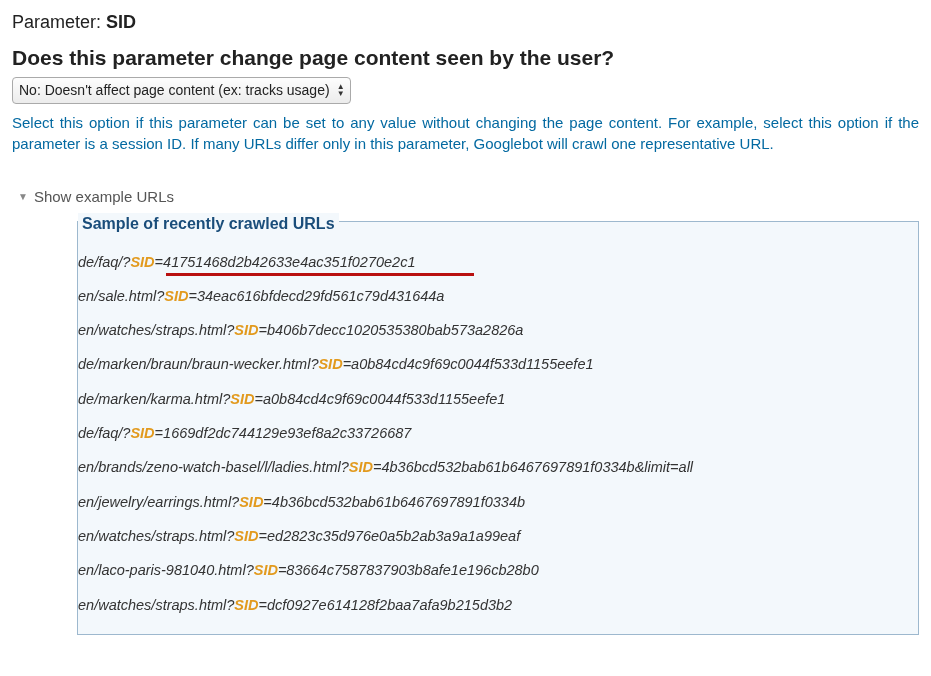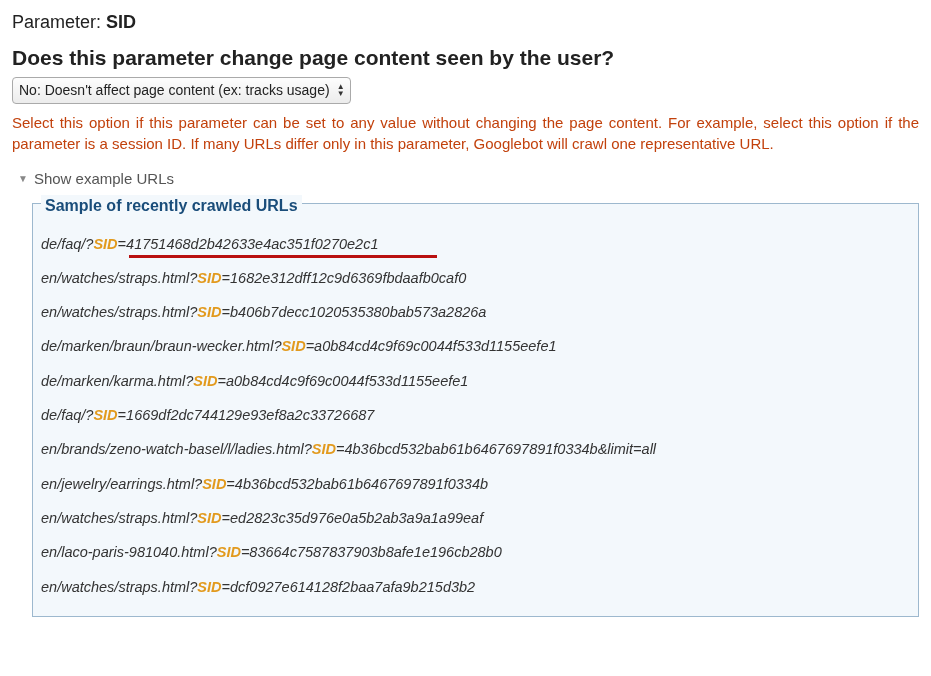--- a/index.html
+++ b/index.html
@@ -39,43 +39,43 @@
     right: 5px;
     top: 50%;
     transform: translateY(-50%);
     font-size: 8px;
     line-height: 7px;
     color: #333;
     display: flex;
     flex-direction: column;
   }
   .description {
-    color: #c2410c;
+    color: #0369a1;
     text-align: justify;
-    margin-bottom: 14px;
+    margin-bottom: 32px;
   }
   .toggle-row {
     color: #555;
     font-size: 15px;
     margin-left: 6px;
     margin-bottom: 14px;
     cursor: pointer;
     display: flex;
     align-items: center;
     gap: 6px;
   }
   .triangle-down {
     color: #888;
     font-size: 10px;
   }
   .sample-box {
-    margin-left: 20px;
+    margin-left: 65px;
     border: 1px solid #9db8ce;
     background: #f3f8fc;
-    padding: 6px 14px 12px 8px;
+    padding: 6px 14px 12px 0;
     position: relative;
   }
   .sample-legend {
     position: relative;
     top: -15px;
     background: #f3f8fc;
     display: inline-block;
     padding: 0 4px;
     color: #1a4d7a;
     font-weight: bold;
@@ -128,21 +128,21 @@
 
 <div class="toggle-row">
   <span class="triangle-down">▼</span>
   <span>Show example URLs</span>
 </div>
 
 <div class="sample-box">
   <span class="sample-legend">Sample of recently crawled URLs</span>
   <div class="url-list" id="url-list">
       <div class="url-item"><span>de/faq/?</span><span class="sid-key">SID</span><span>=41751468d2b42633e4ac351f0270e2c1</span><div class="underline-red"></div></div>
-      <div class="url-item"><span>en/watches/straps.html?</span><span class="sid-key">SID</span><span>=1682e312dff12c9d6369fbdaafb0caf0</span></div>
+      <div class="url-item"><span>en/sale.html?</span><span class="sid-key">SID</span><span>=34eac616bfdecd29fd561c79d431644a</span></div>
       <div class="url-item"><span>en/watches/straps.html?</span><span class="sid-key">SID</span><span>=b406b7decc1020535380bab573a2826a</span></div>
       <div class="url-item"><span>de/marken/braun/braun-wecker.html?</span><span class="sid-key">SID</span><span>=a0b84cd4c9f69c0044f533d1155eefe1</span></div>
       <div class="url-item"><span>de/marken/karma.html?</span><span class="sid-key">SID</span><span>=a0b84cd4c9f69c0044f533d1155eefe1</span></div>
       <div class="url-item"><span>de/faq/?</span><span class="sid-key">SID</span><span>=1669df2dc744129e93ef8a2c33726687</span></div>
       <div class="url-item"><span>en/brands/zeno-watch-basel/l/ladies.html?</span><span class="sid-key">SID</span><span>=4b36bcd532bab61b6467697891f0334b&amp;limit=all</span></div>
       <div class="url-item"><span>en/jewelry/earrings.html?</span><span class="sid-key">SID</span><span>=4b36bcd532bab61b6467697891f0334b</span></div>
       <div class="url-item"><span>en/watches/straps.html?</span><span class="sid-key">SID</span><span>=ed2823c35d976e0a5b2ab3a9a1a99eaf</span></div>
       <div class="url-item"><span>en/laco-paris-981040.html?</span><span class="sid-key">SID</span><span>=83664c7587837903b8afe1e196cb28b0</span></div>
       <div class="url-item"><span>en/watches/straps.html?</span><span class="sid-key">SID</span><span>=dcf0927e614128f2baa7afa9b215d3b2</span></div>
     </div>

